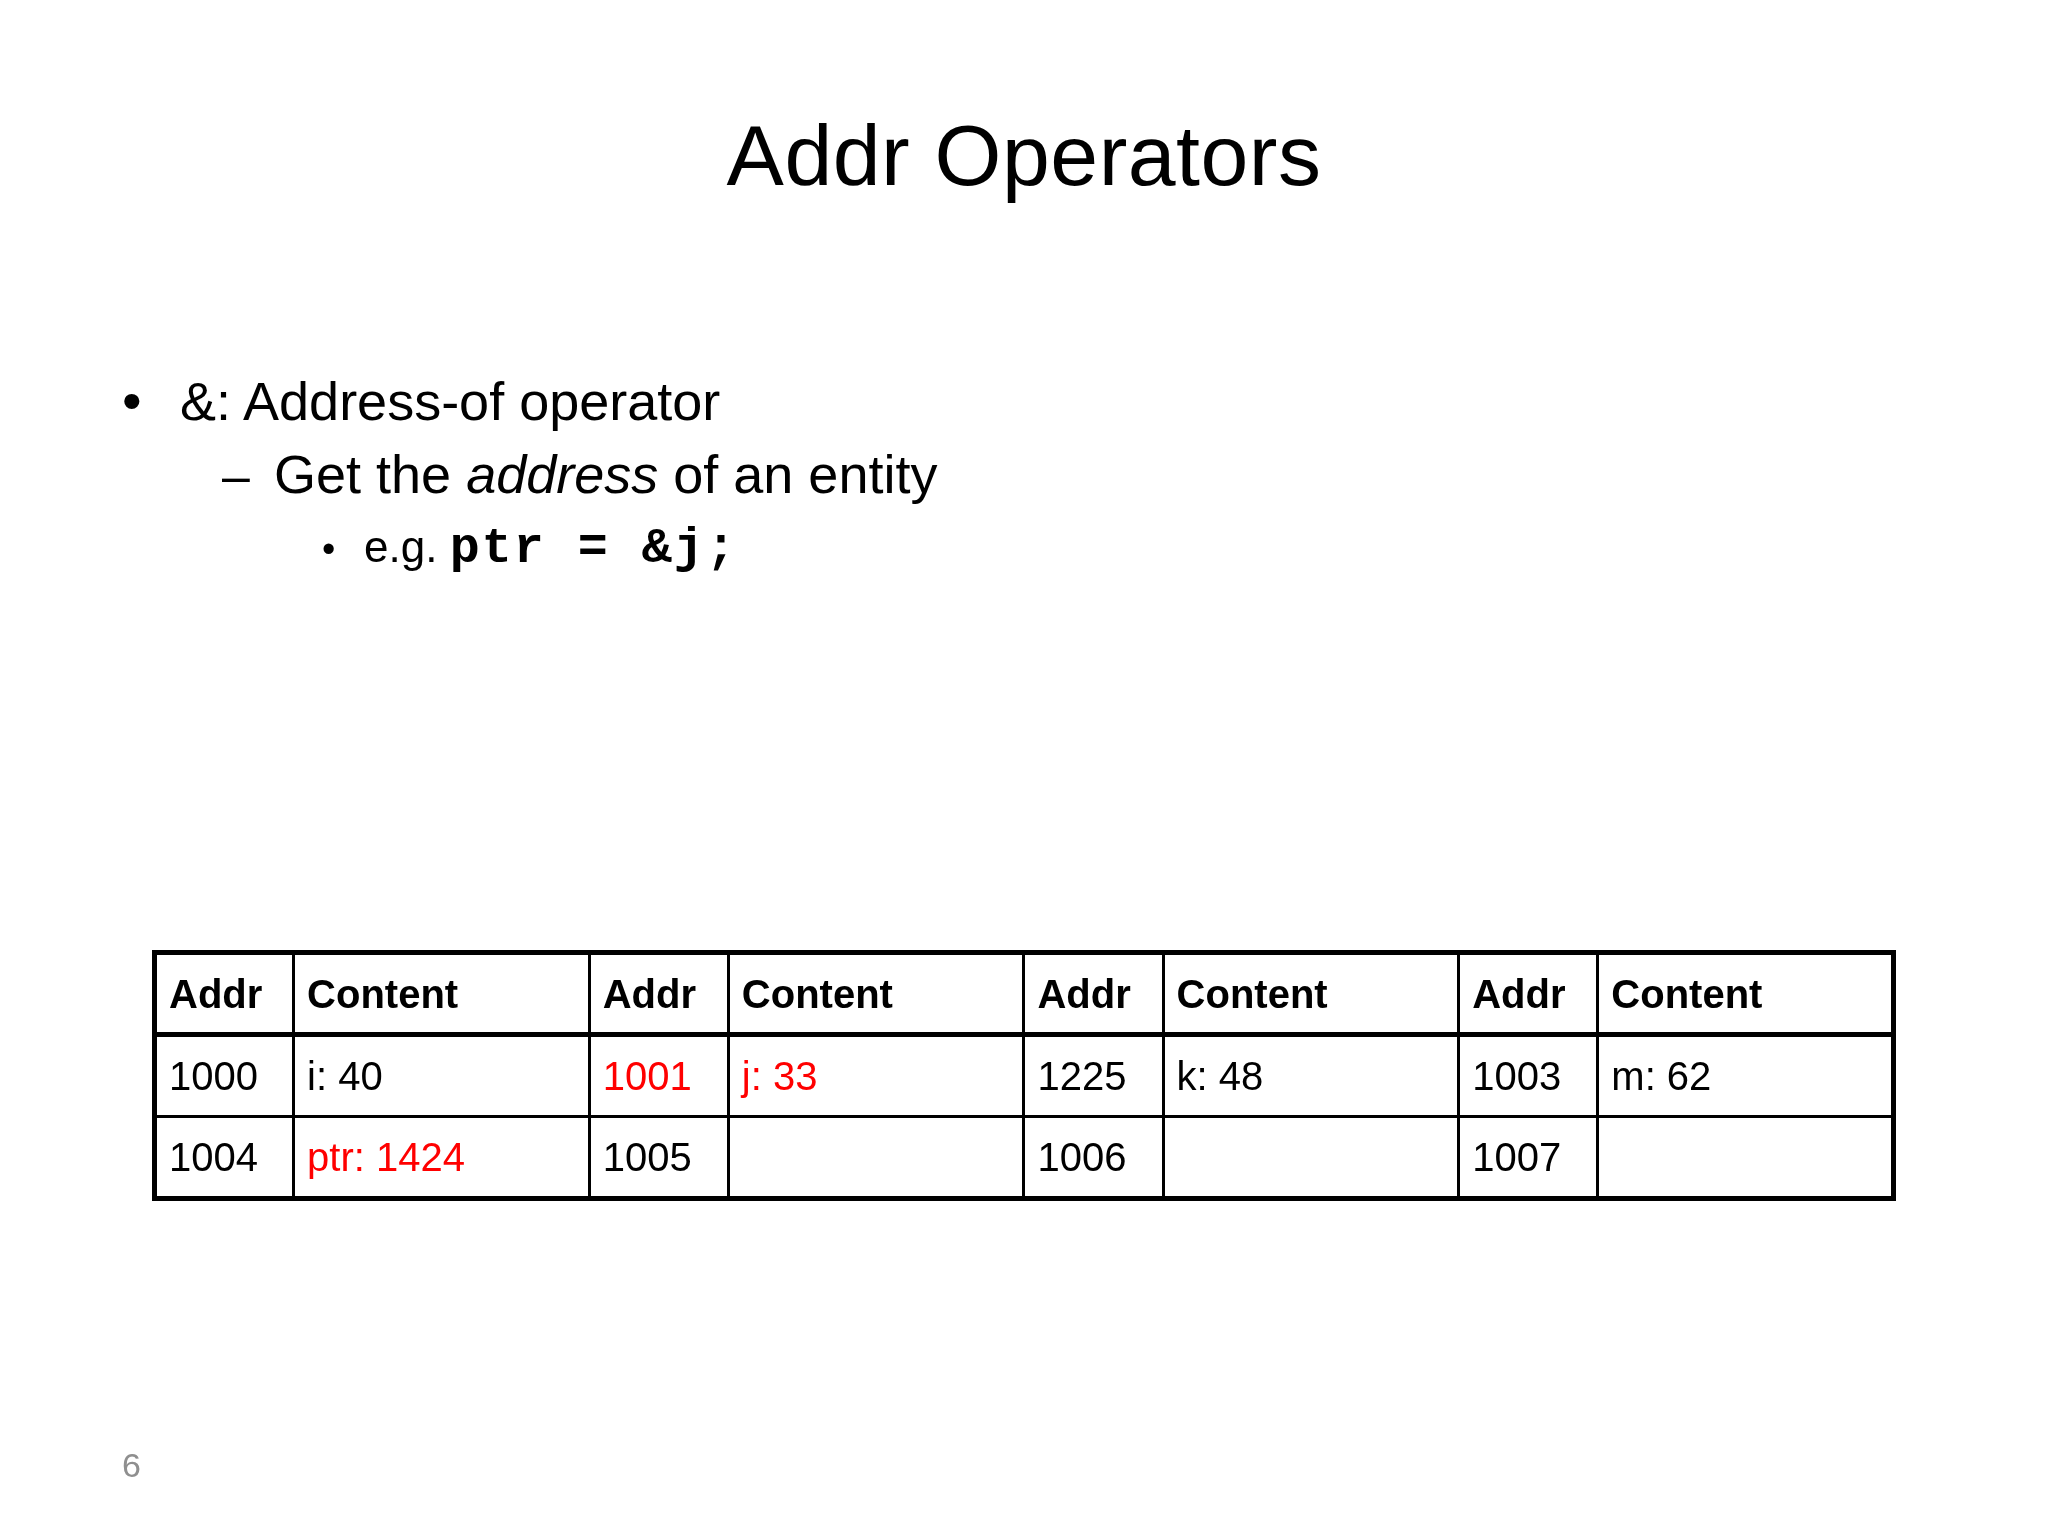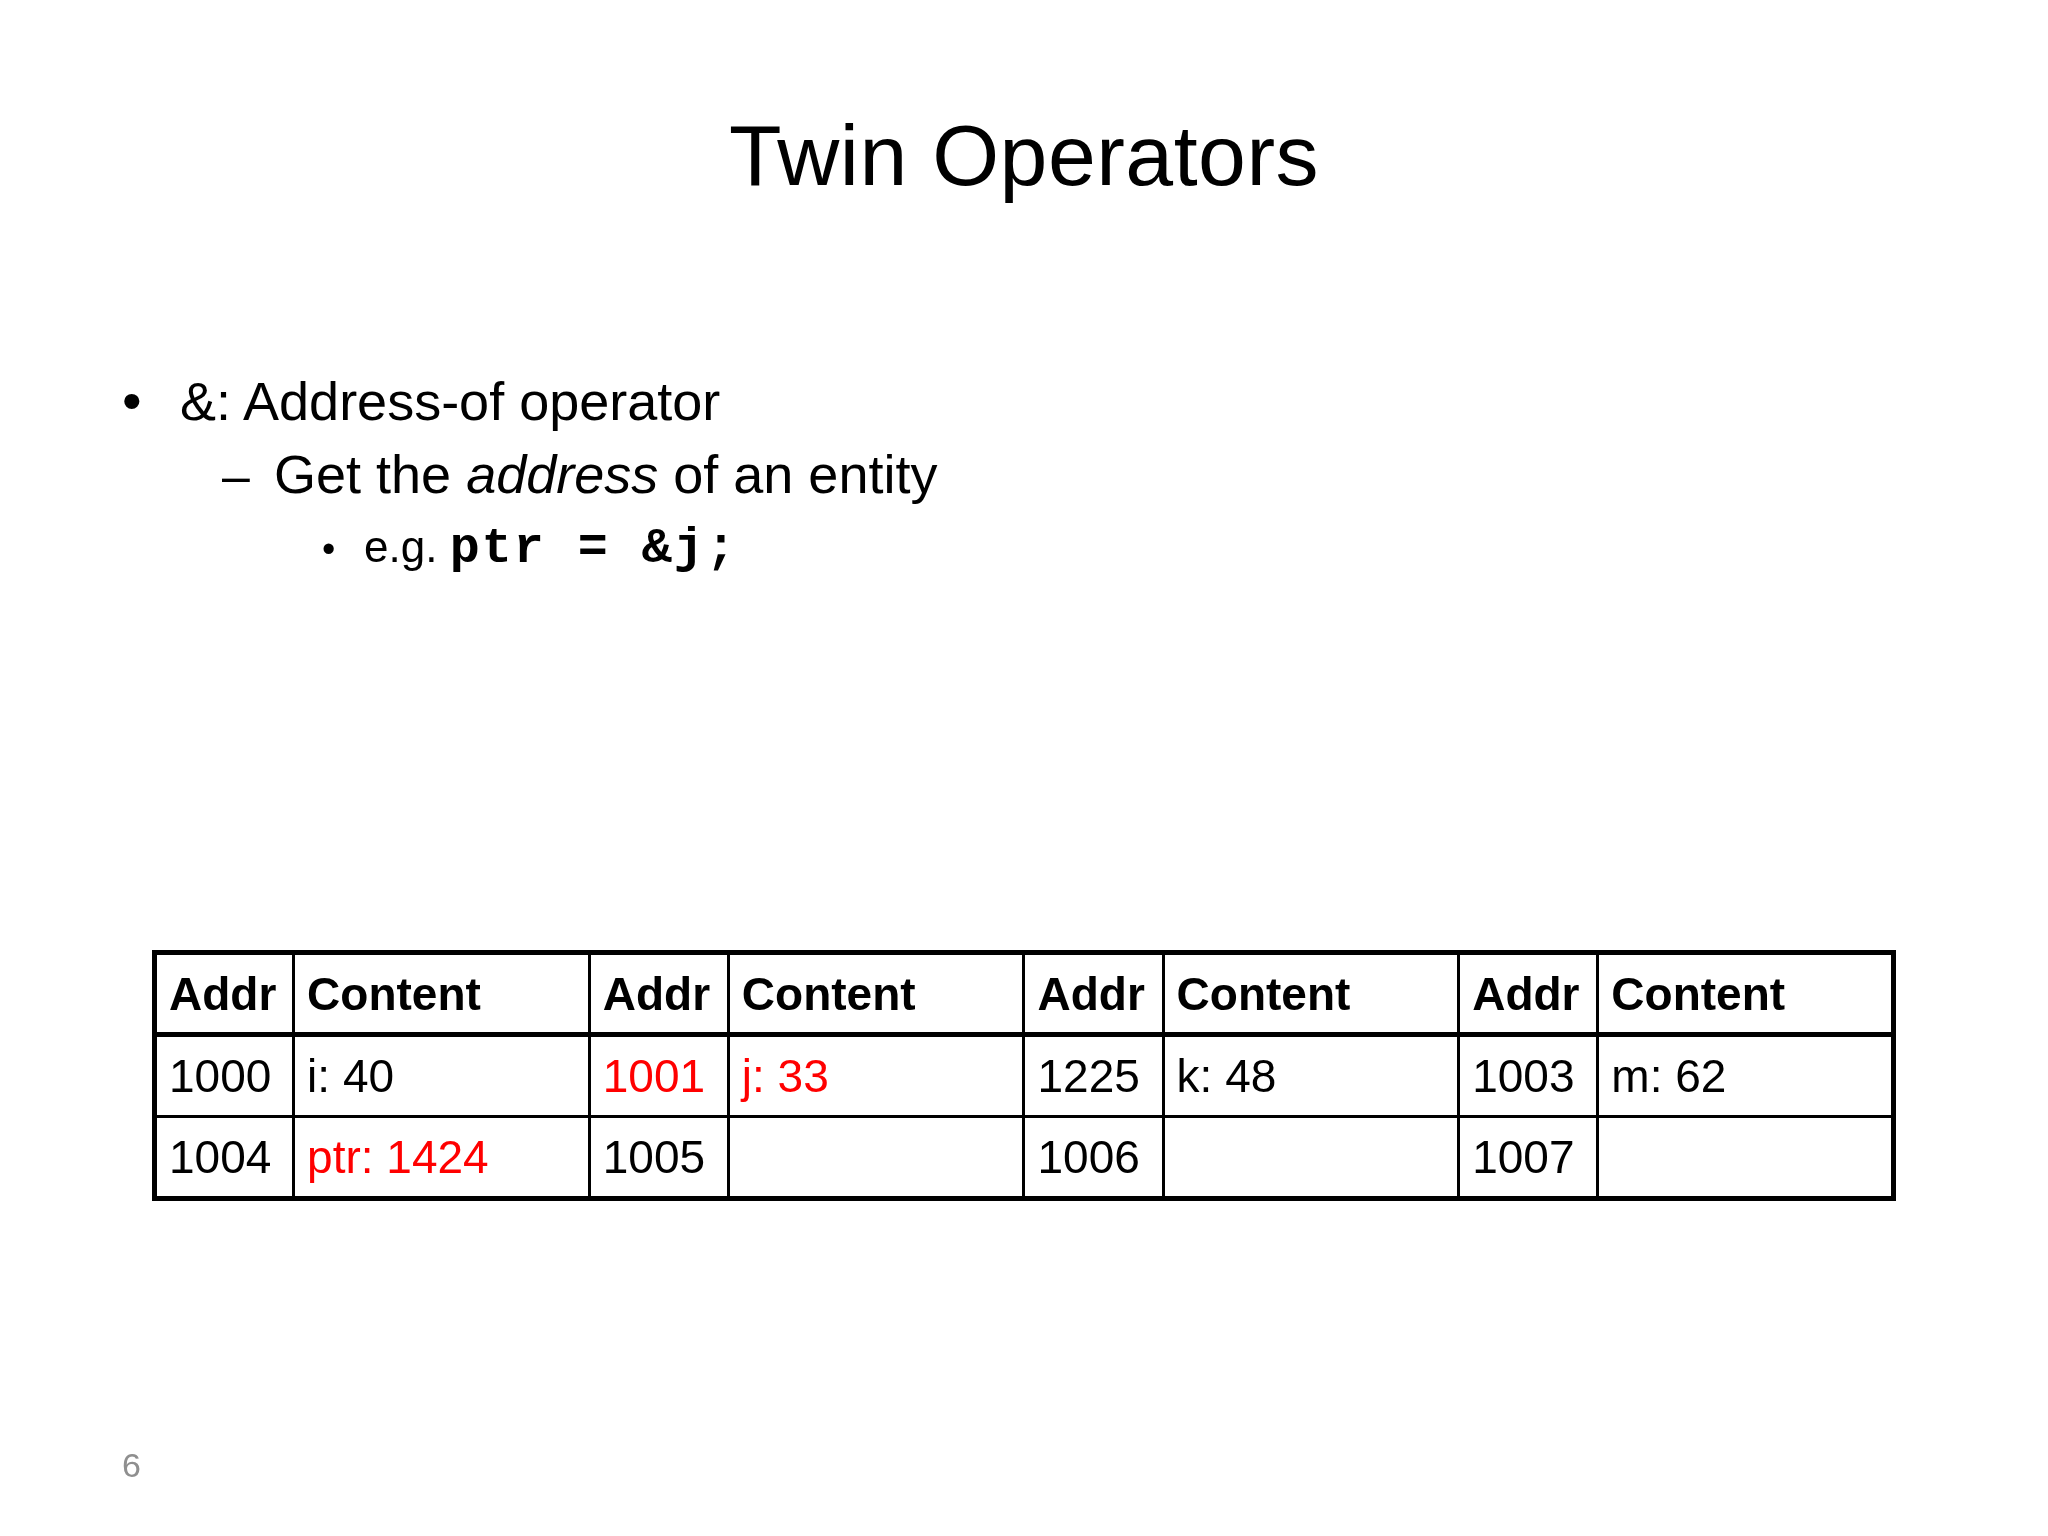--- a/index.html
+++ b/index.html
@@ -112,21 +112,21 @@
   table.mem-table {
     border-collapse: collapse;
     table-layout: fixed;
     width: 100%;
     border: 5px solid #000000;
   }
   table.mem-table td {
     border: 3px solid #000000;
     padding: 6px 12px;
     vertical-align: middle;
-    font-size: 46px;
+    font-size: 40px;
     line-height: 1.0;
     height: 82px;
     box-sizing: border-box;
     white-space: nowrap;
     overflow: hidden;
   }
   table.mem-table tr.header-row td {
     font-weight: bold;
     border-bottom-width: 5px;
   }
@@ -143,21 +143,21 @@
     font-size: 34px;
     color: #8f8f8f;
     line-height: 1;
   }
 </style>
 </head>
 <body>
 
 <div class="slide">
 
-  <div class="slide-title">Twin Operators</div>
+  <div class="slide-title">Addr Operators</div>
 
   <div class="bullets">
 
     <div class="bullet-row bullet-l1">
       <span class="marker">•</span>
       <span class="btext">&amp;: Address-of operator</span>
     </div>
 
     <div class="bullet-row bullet-l2">
       <span class="marker">–</span>

